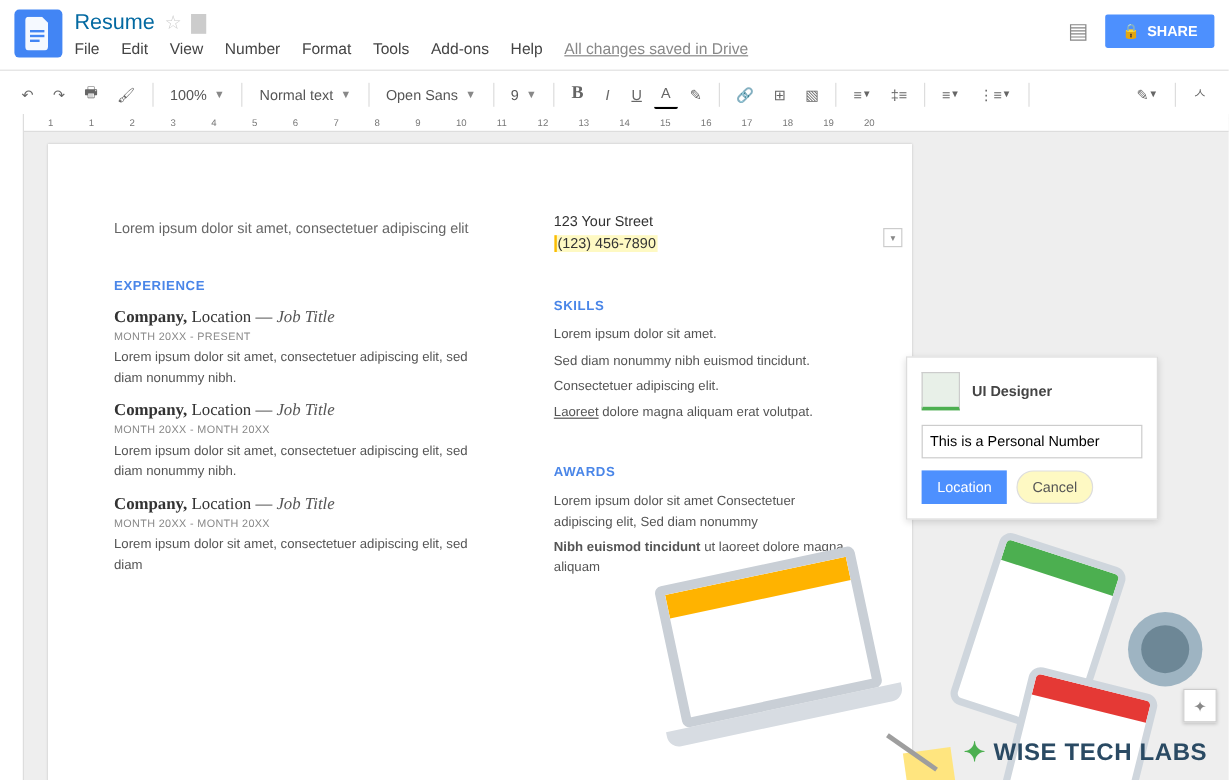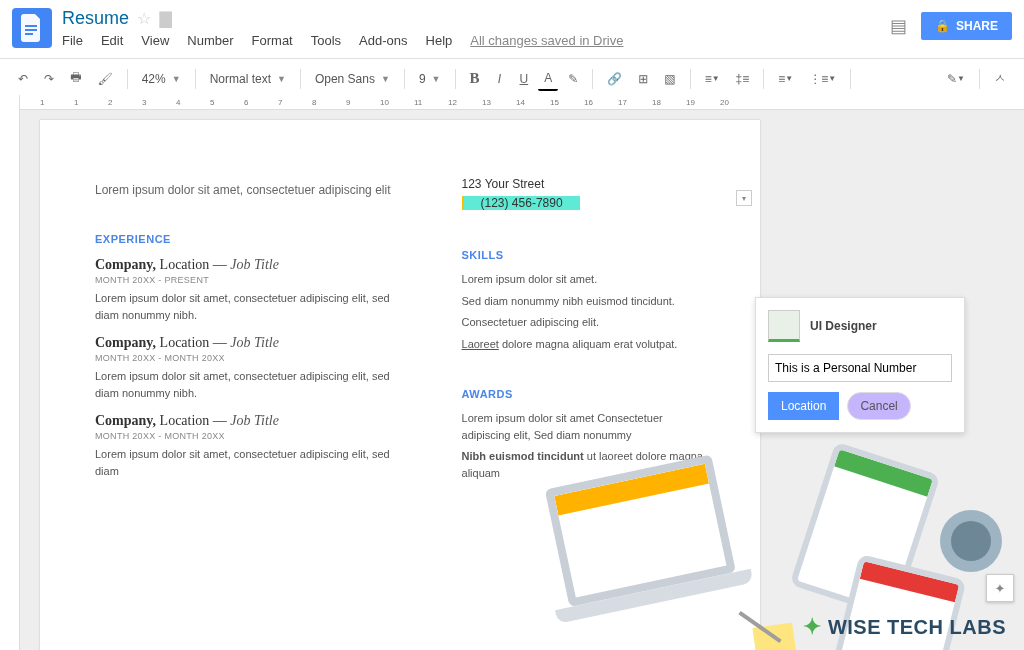--- a/index.html
+++ b/index.html
@@ -27,39 +27,39 @@
 .content-area { position:absolute; top:95px; left:0; right:0; bottom:0; background:#eee; }
 .ruler { height:15px; background:#fff; border-bottom:1px solid #ddd; font-size:8px; color:#777; display:flex; align-items:center; padding-left:40px; letter-spacing:0; }
 .ruler span { width:34px; display:inline-block; }
 .page { background:#fff; width:720px; margin:10px 0 0 40px; padding:55px 55px 30px; position:relative; box-shadow:0 0 2px rgba(0,0,0,0.2); min-height:540px; }
 .doc-grid { display:flex; gap:50px; }
 .col-l { flex:1.3; }
 .col-r { flex:1; }
 .name { font-family:'Times New Roman',serif; font-size:42px; font-weight:bold; color:#222; }
 .tagline { font-size:12px; color:#666; margin-top:8px; }
 .contact { font-size:12px; color:#333; line-height:1.6; }
-.hl { background:#5eead4; border-left:2px solid #fbbc04; padding:0 17px; }
+.hl { background:#fef9c3; border-left:2px solid #fbbc04; padding:0 1px; }
 .email { font-weight:bold; }
 .sect-h { color:#4a86e8; font-size:11px; font-weight:bold; letter-spacing:0.5px; margin:36px 0 10px; }
 .job-row { font-family:'Times New Roman',serif; font-size:14px; margin-top:12px; }
 .job-row .comp { font-weight:bold; }
 .job-row .jt { font-style:italic; color:#555; }
 .period { font-size:9px; color:#888; margin-top:2px; letter-spacing:0.3px; }
 .body-txt { font-size:11px; color:#555; margin-top:5px; line-height:1.5; }
 .link-txt { text-decoration:underline; }
 .page-marker { position:absolute; right:8px; top:70px; width:16px; height:16px; border:1px solid #ccc; display:flex; align-items:center; justify-content:center; font-size:8px; color:#888; }
 .comment-box { position:absolute; top:202px; left:755px; width:210px; background:#fff; border:1px solid #ddd; box-shadow:0 2px 6px rgba(0,0,0,0.15); padding:12px; }
 .cm-head { display:flex; align-items:center; gap:10px; margin-bottom:12px; }
 .avatar { width:32px; height:32px; background:#e8f0e8; border:1px solid #ccc; border-bottom:3px solid #4caf50; }
 .cm-name { font-size:12px; font-weight:bold; color:#444; }
 .cm-input { border:1px solid #ccc; padding:6px; font-size:12px; width:100%; margin-bottom:10px; }
 .cm-btns { display:flex; gap:8px; }
 .cm-btn { padding:6px 12px; font-size:12px; border:1px solid transparent; cursor:pointer; }
 .cm-primary { background:#4d90fe; color:#fff; }
-.cm-sec { background:#c4b5fd; border-color:#ddd; color:#555;border-radius:14px; }
+.cm-sec { background:#fef9c3; border-color:#ddd; color:#555;border-radius:14px; }
 .decor { position:absolute; pointer-events:none; }
 .laptop { left:560px; top:370px; width:220px; height:170px; transform:rotate(-12deg); }
 .laptop .screen { width:170px; height:120px; background:#fff; border:8px solid #c9cfd6; border-radius:6px; position:relative; overflow:hidden; }
 .laptop .bar { height:20px; background:#ffb300; }
 .laptop .base { width:200px; height:14px; background:#d7dce2; border-radius:0 0 10px 10px; margin-left:-15px; }
 .tablet1 { left:810px; top:360px; width:110px; height:150px; background:#fff; border:6px solid #cfd6dd; border-radius:10px; transform:rotate(18deg); overflow:hidden; }
 .tablet1:before { content:""; display:block; height:18px; background:#4caf50; }
 .tablet2 { left:840px; top:470px; width:110px; height:150px; background:#fff; border:6px solid #cfd6dd; border-radius:10px; transform:rotate(14deg); overflow:hidden; }
 .tablet2:before { content:""; display:block; height:18px; background:#e53935; }
 .cup { left:940px; top:415px; width:62px; height:62px; background:#9eb4c2; border-radius:50%; }
@@ -110,21 +110,21 @@
   </div>
 </div>
 
 <div class="toolbar">
   <span class="tb-btn">↶</span>
   <span class="tb-btn">↷</span>
   <span class="tb-btn">🖶</span>
   <span class="tb-btn">🖌</span>
   <span class="tb-sep"></span>
   <span class="tb-dd">
-      <span>42%</span>
+      <span>100%</span>
       <span class="arr">▼</span>
     </span>
   <span class="tb-sep"></span>
   <span class="tb-dd">
       <span>Normal text</span>
       <span class="arr">▼</span>
     </span>
   <span class="tb-sep"></span>
   <span class="tb-dd">
       <span>Open Sans</span>

